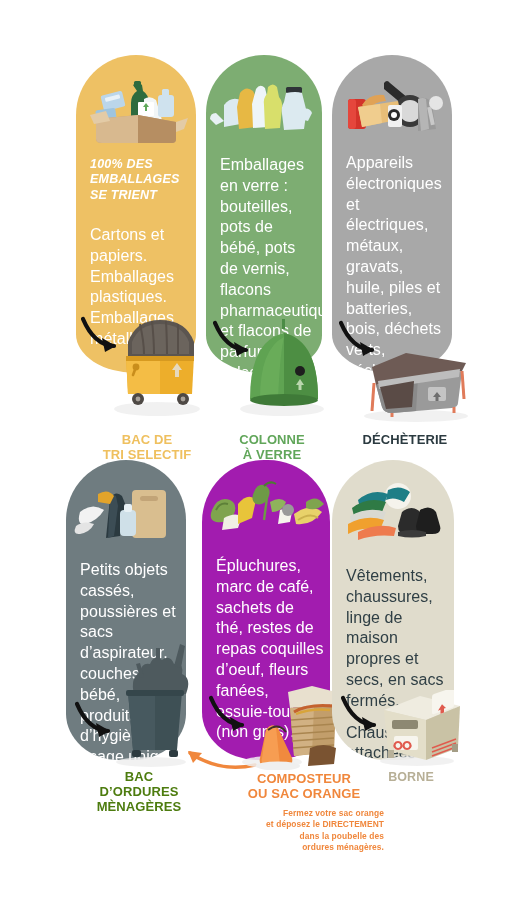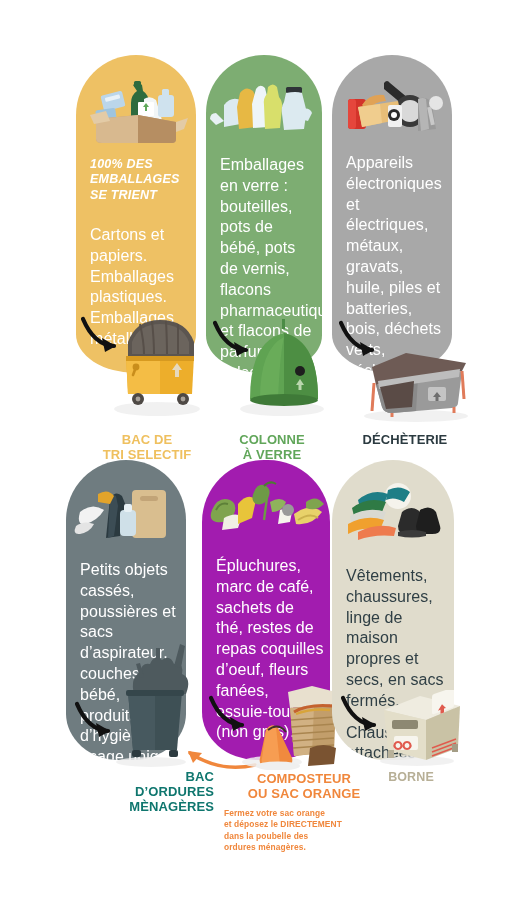--- a/index.html
+++ b/index.html
@@ -60,21 +60,21 @@
     font-weight: 700;
     font-size: 13px;
     line-height: 1.14;
     letter-spacing: .1px;
     text-transform: uppercase;
   }
   .caption.sm { font-size: 12.5px; }
 
   .note {
     position: absolute;
-    text-align: left;
+    text-align: right;
     font-weight: 700;
     font-size: 8.4px;
     line-height: 1.34;
     color: #F0873C;
     letter-spacing: .1px;
   }
 
   .shadow-ellipse {
     position: absolute;
     background: #eeeeee;
@@ -291,21 +291,21 @@
 
       <path d="M16 54 L70 54 L65 112 L21 112 Z" fill="#3E5055"></path>
       <path d="M16 54 L43 54 L43 112 L21 112 Z" fill="#47595F"></path>
       <rect x="14" y="52" width="58" height="6" rx="2" fill="#35464B"></rect>
       <rect x="20" y="112" width="9" height="7" rx="2" fill="#2C3A3F"></rect>
       <rect x="57" y="112" width="9" height="7" rx="2" fill="#2C3A3F"></rect>
     </svg>
 
     <div class="caption" style="left:-2px; top:766px; width:150px; color:#2B3A40; position:absolute;"></div>
 
-    <div class="caption" style="left:-2px; top:310px; width:150px; color:#0f766e;text-align:right;">
+    <div class="caption" style="left:-2px; top:310px; width:150px; color:#4d7c0f;">
       <div>BAC</div>
       <div>D’ORDURES</div>
       <div>MÈNAGÈRES</div>
     </div>
   </div>
 
   <svg style="position:absolute; left:160px; top:735px;" width="110" height="40" viewBox="0 0 110 40">
     <path d="M95 30 Q60 38 30 18" stroke="#F0873C" stroke-width="3.4" fill="none" stroke-linecap="round"></path>
     <path d="M28 16 L42 18 L33 28 Z" fill="#F0873C"></path>
   </svg>

